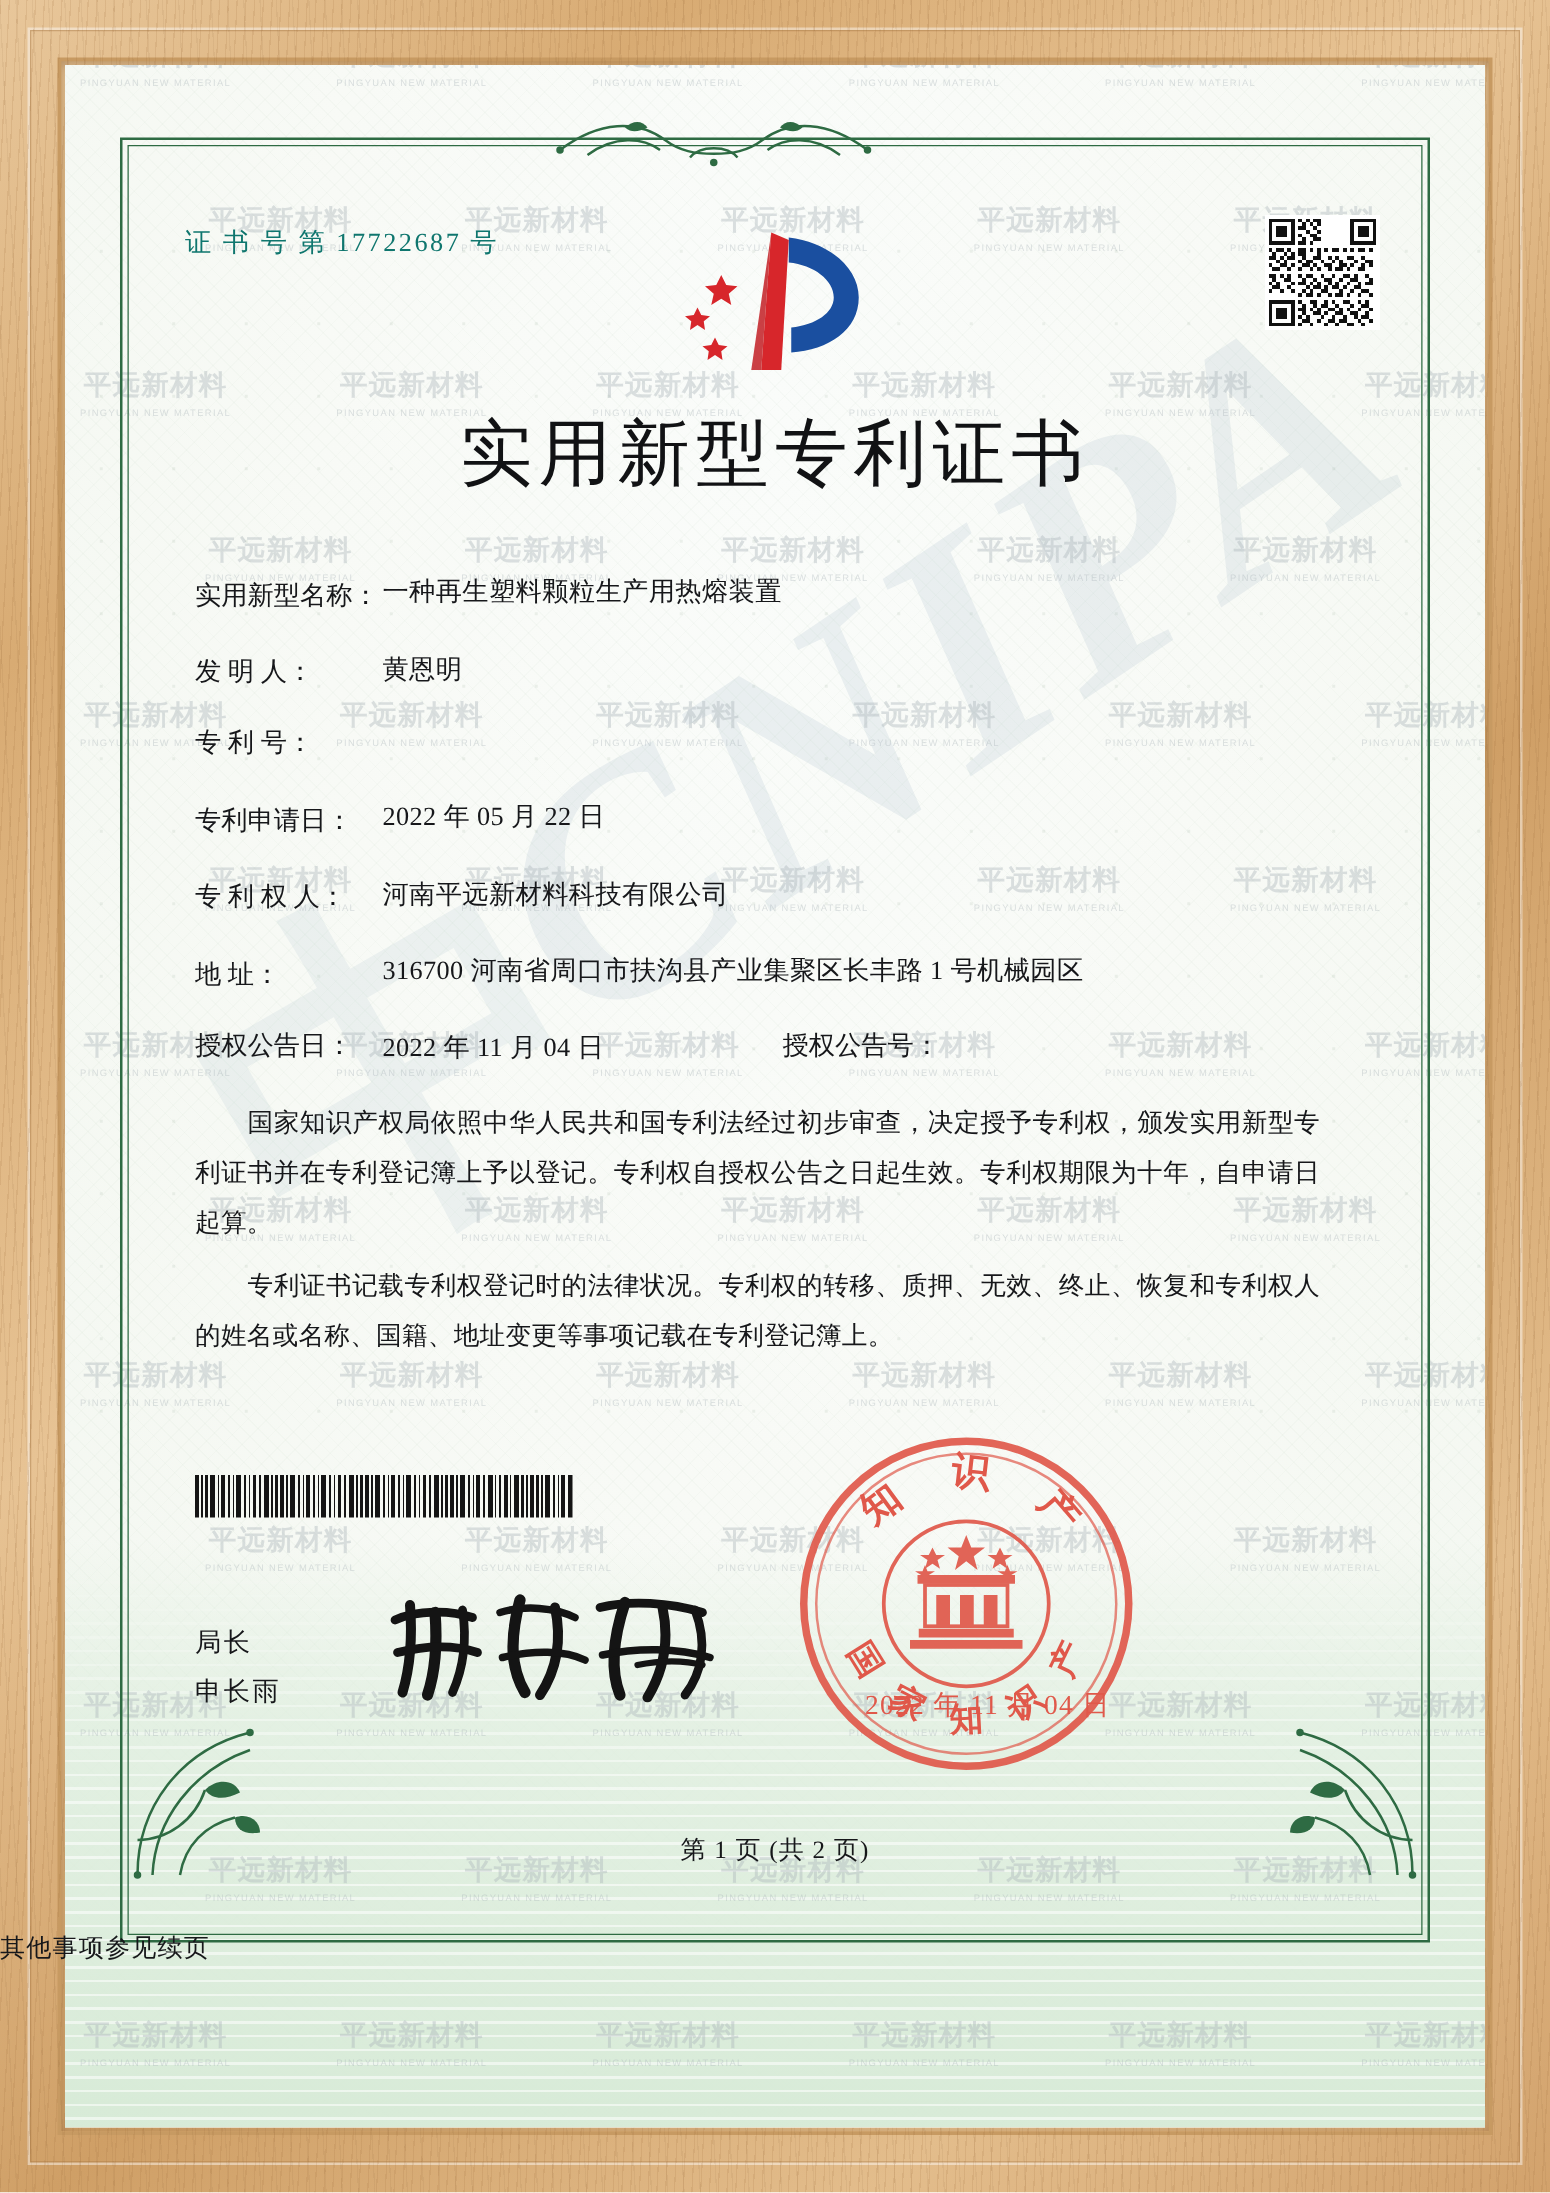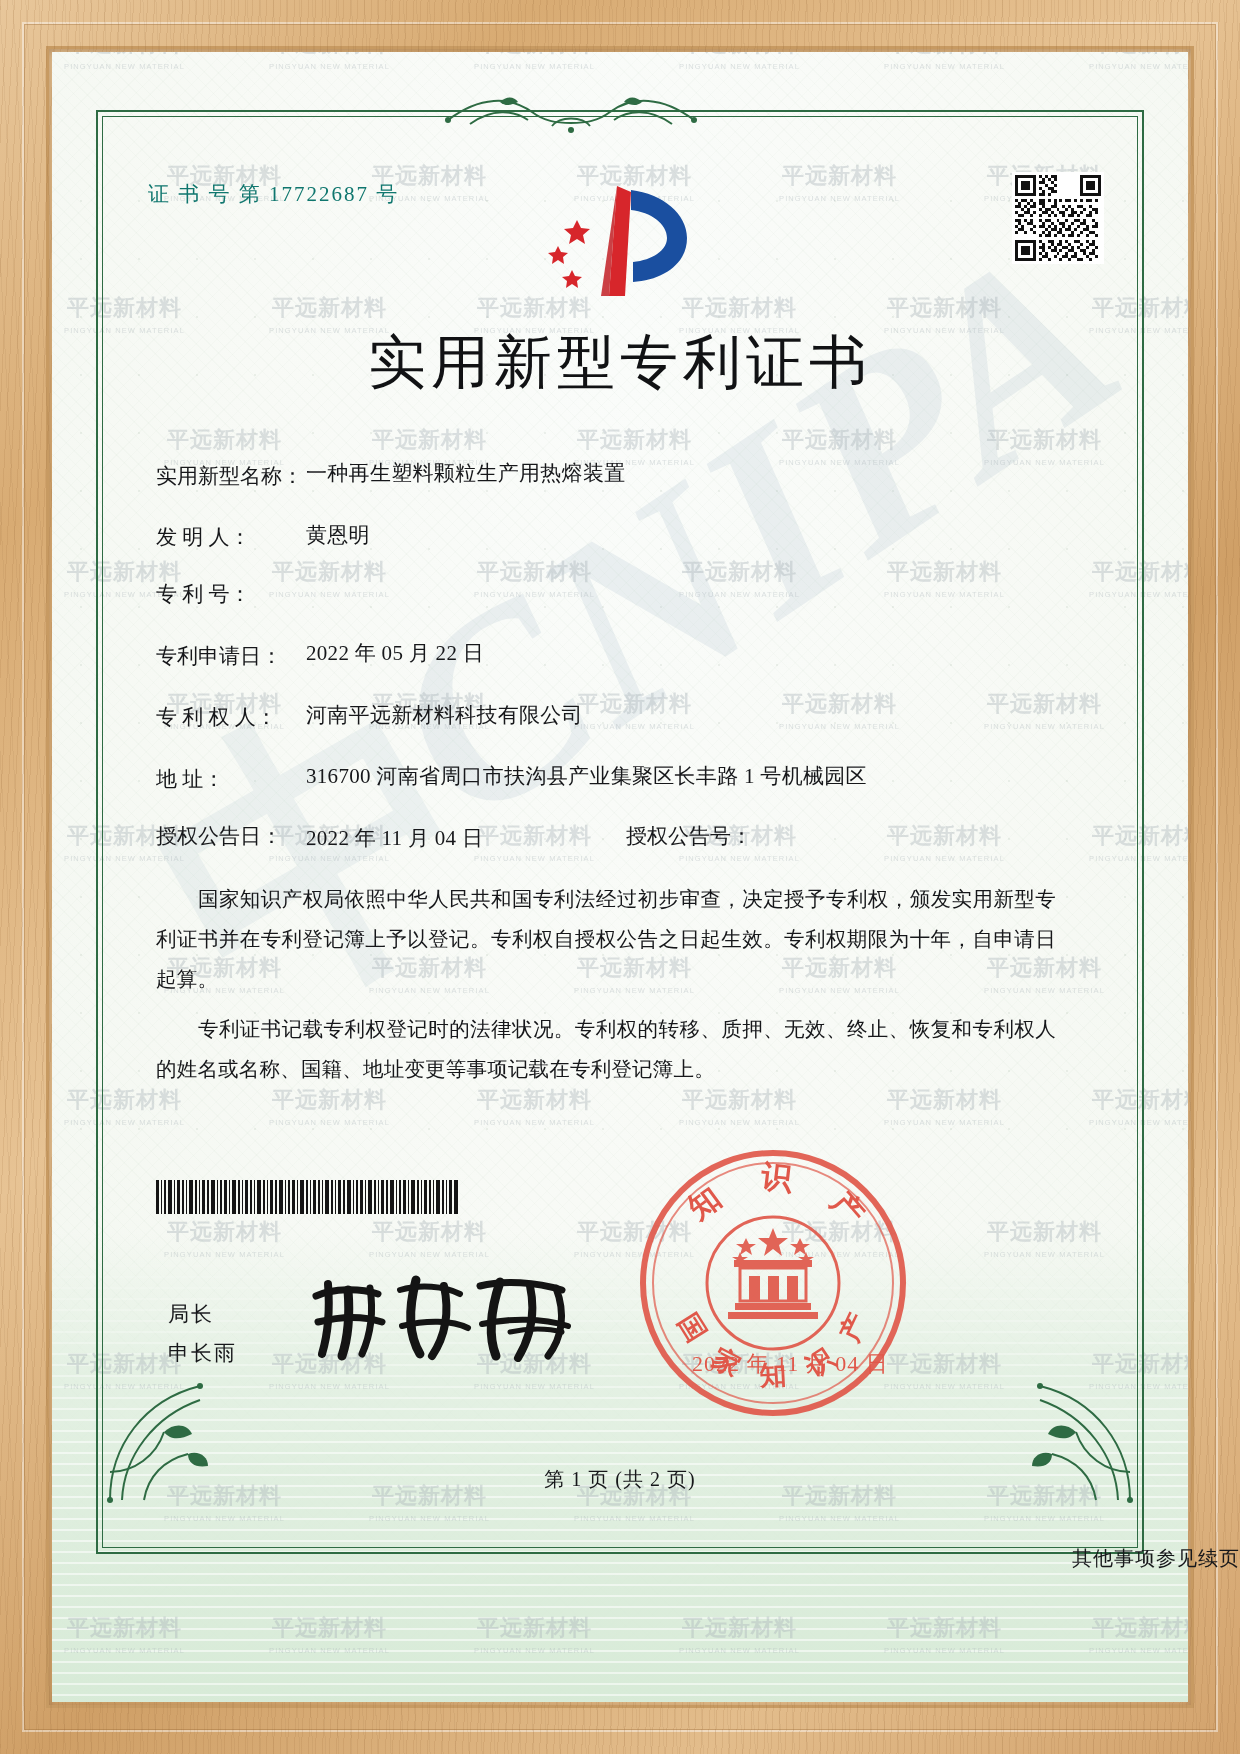--- a/index.html
+++ b/index.html
@@ -235,21 +235,21 @@
   .barcode {
     position: absolute;
     left: 104px; top: 1128px;
     width: 302px; height: 34px;
   }
   .barcode svg { display:block; }
 
   
   .sig-label {
     position: absolute;
-    left: 116px; top: 1243px;
+    left: 104px; top: 1243px;
     font-size: 21px;
     color: #16171a;
     line-height: 1.85;
     letter-spacing: 2px;
   }
   .sig-hand {
     position: absolute;
     left: 252px; top: 1218px;
     width: 290px; height: 92px;
   }
@@ -275,21 +275,21 @@
     top: 1414px;
     text-align: center;
     font-size: 20px;
     color: #16171a;
     letter-spacing: 1px;
   }
   .footnote {
     position: absolute;
     left: 0; right: 0;
     top: 1500px;
-    text-align: right;
+    text-align: left;
     font-size: 20px;
     color: #16171a;
     letter-spacing: 1px;
   }
 </style>
 </head>
 <body>
 
 <div class="frame-outer">
   <div class="frame-bevel"></div>

